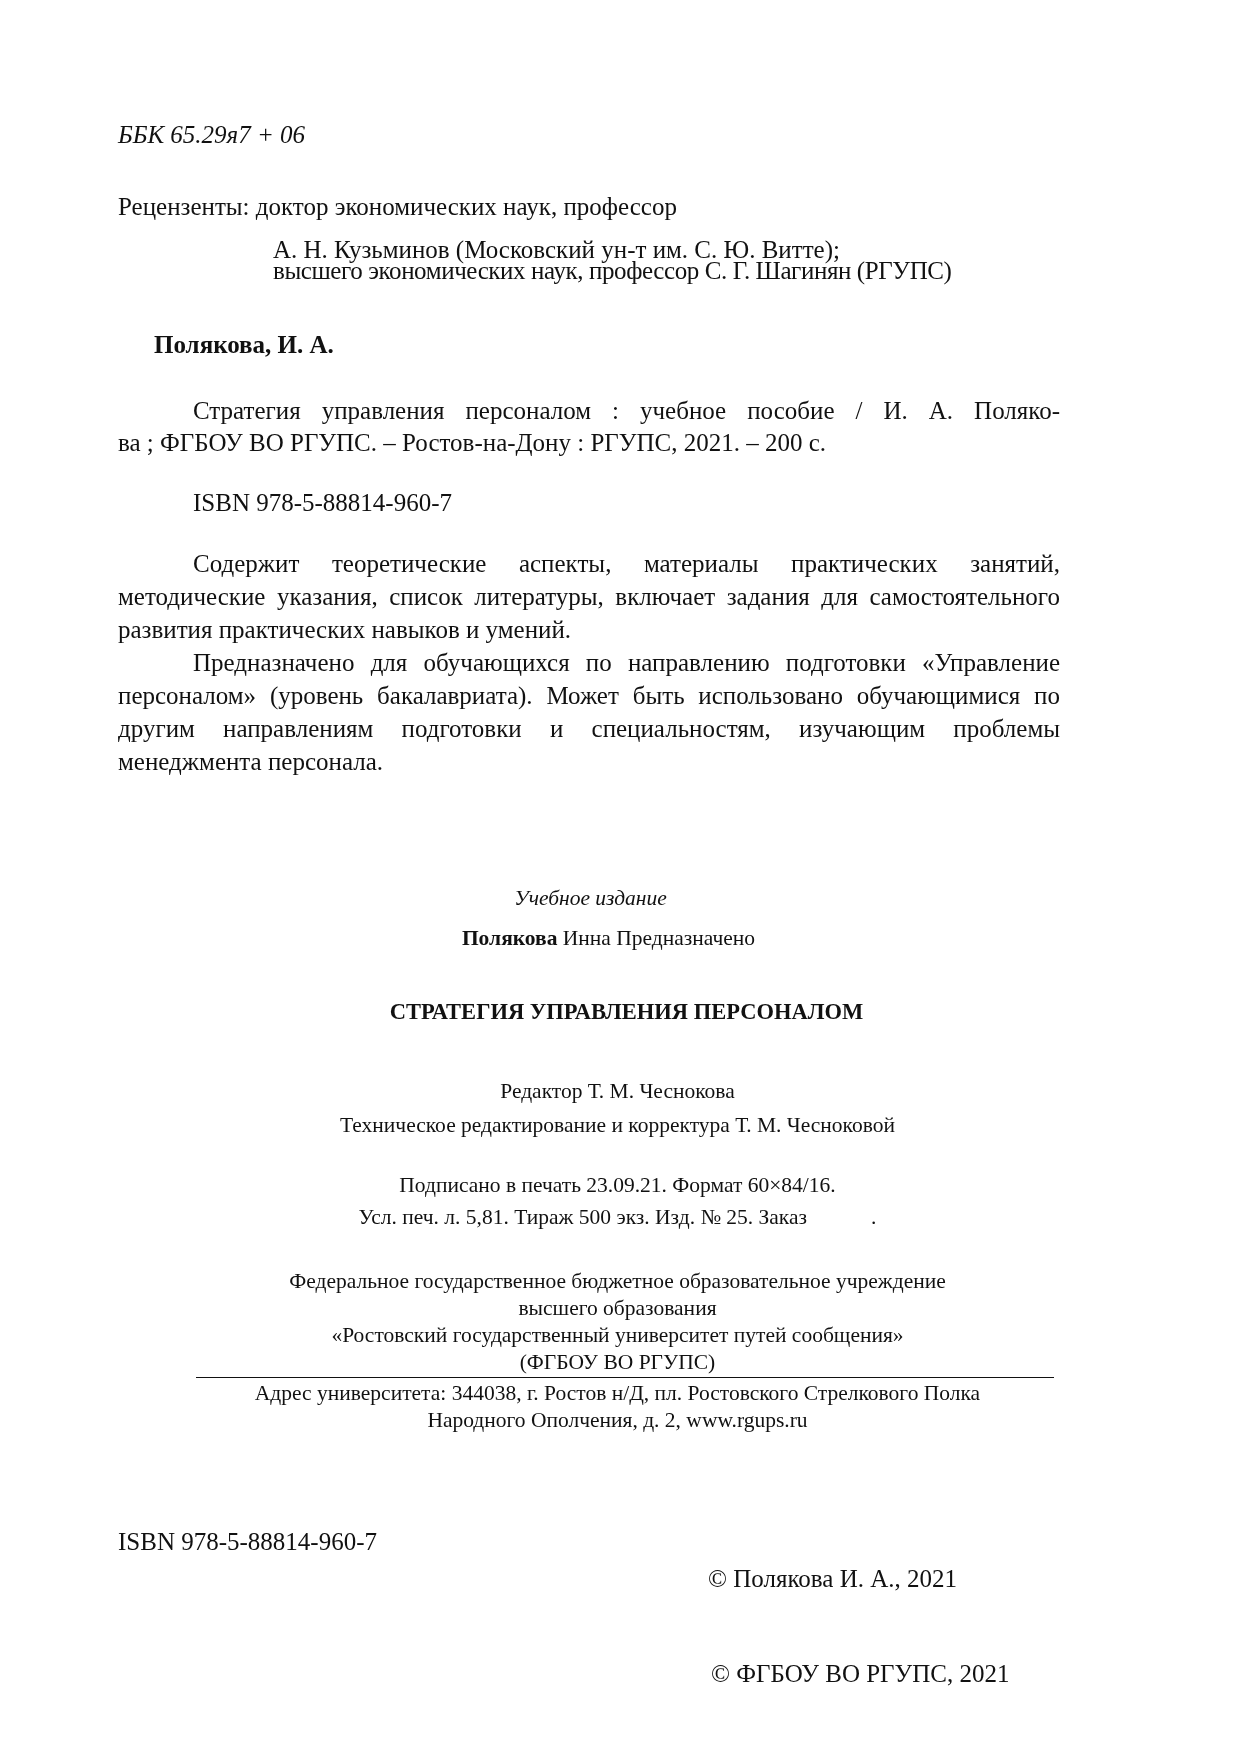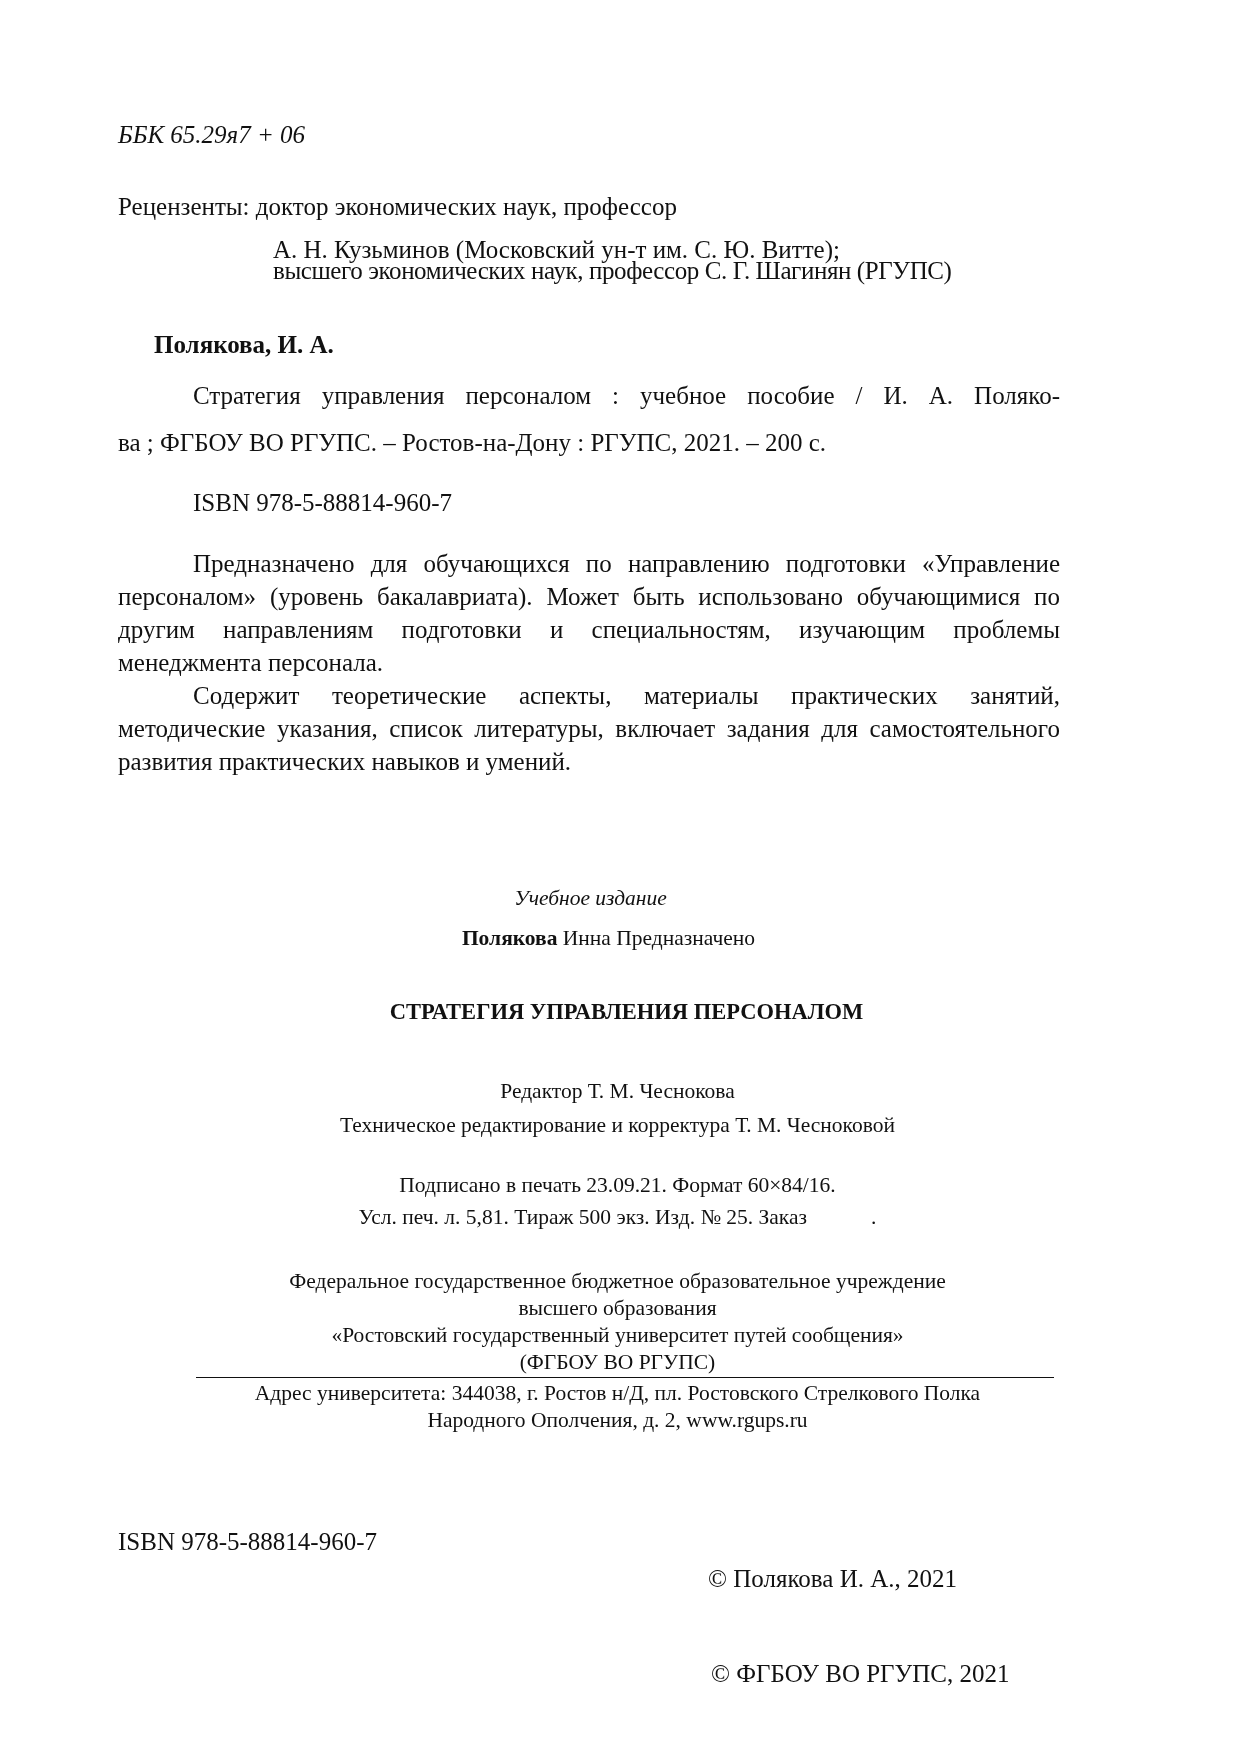--- a/index.html
+++ b/index.html
@@ -27,28 +27,28 @@
 <body>
 
 <div class="abs body-text left" style="top:118px;font-style:italic;">ББК 65.29я7 + 06</div>
 
 <div class="abs body-text left" style="top:190px;">Рецензенты: доктор экономических наук, профессор</div>
 <div class="abs body-text" style="top:222px; left:273px;margin-top:11px;">А. Н. Кузьминов (Московский ун-т им. С. Ю. Витте);</div>
 <div class="abs body-text" style="top:254px; left:273px; letter-spacing:-0.4px;">высшего экономических наук, профессор С. Г. Шагинян (РГУПС)</div>
 
 <div class="abs body-text left bold" style="top:328px;">Полякова, И. А.</div>
 
-<div class="abs body-text" style="top:379px; left:193px; width:867px; text-align:justify; text-align-last:justify; white-space:normal;">Стратегия управления персоналом : учебное пособие / И. А. Поляко-</div>
+<div class="abs body-text" style="top:394px; left:193px; width:867px; text-align:justify; text-align-last:justify; white-space:normal;">Стратегия управления персоналом : учебное пособие / И. А. Поляко-</div>
 <div class="abs body-text left" style="top:426px;">ва ; ФГБОУ ВО РГУПС. – Ростов-на-Дону : РГУПС, 2021. – 200 с.</div>
 
 <div class="abs body-text indent-line" style="top:486px;">ISBN 978-5-88814-960-7</div>
 
 <div class="justify" style="top:547px;">
+  <p>Содержит теоретические аспекты, материалы практических занятий, методические указания, список литературы, включает задания для самостоятельного развития практических навыков и умений.</p>
   <p>Предназначено для обучающихся по направлению подготовки «Управление персоналом» (уровень бакалавриата). Может быть использовано обучающимися по другим направлениям подготовки и специальностям, изучающим проблемы менеджмента персонала.</p>
-  <p>Содержит теоретические аспекты, материалы практических занятий, методические указания, список литературы, включает задания для самостоятельного развития практических навыков и умений.</p>
 </div>
 
 <div class="center-block small italic" style="top:885px; left:-30px;">Учебное издание</div>
 
 <div class="center-block small" style="top:925px; left:-30px;">
   <span class="bold">Полякова</span>
   <span>Инна Предназначено</span>
 </div>
 
 <div class="center-block small bold" style="top:998px; left:-30px; font-size:22.5px;">СТРАТЕГИЯ УПРАВЛЕНИЯ ПЕРСОНАЛОМ</div>

